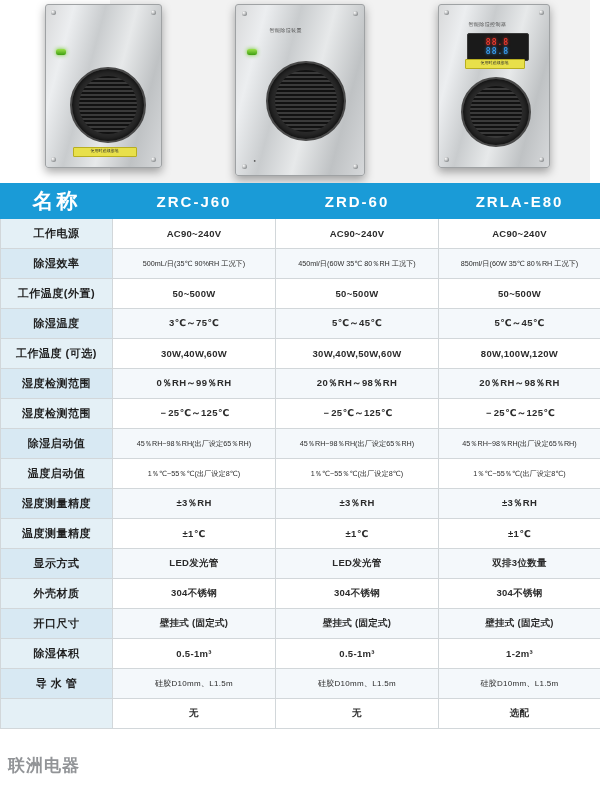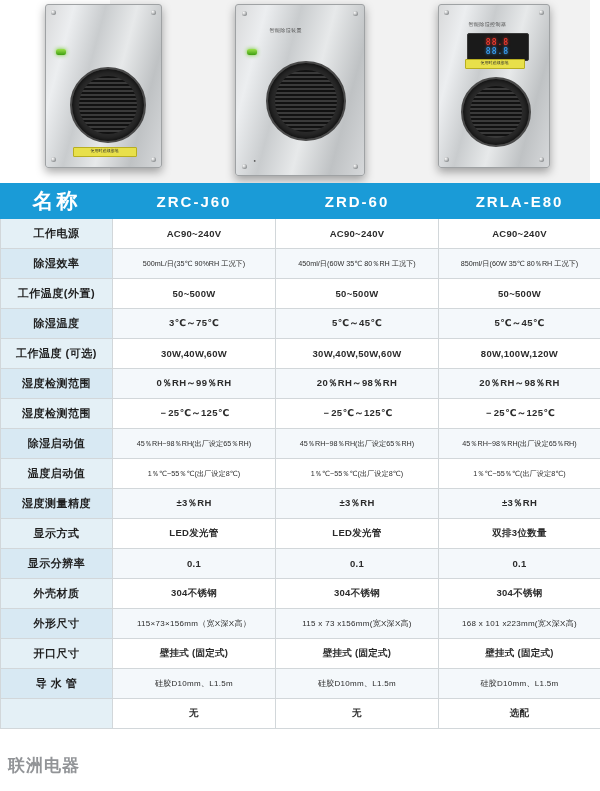--- a/index.html
+++ b/index.html
@@ -262,50 +262,50 @@
           <td class="val tiny">1％℃~55％℃(出厂设定8℃)</td>
           <td class="val tiny">1％℃~55％℃(出厂设定8℃)</td>
         </tr>
         <tr>
           <td class="rowhead">湿度测量精度</td>
           <td class="val">±3％RH</td>
           <td class="val">±3％RH</td>
           <td class="val">±3％RH</td>
         </tr>
         <tr>
+          <td class="rowhead">温度测量精度</td>
+          <td class="val">±1℃</td>
+          <td class="val">±1℃</td>
+          <td class="val">±1℃</td>
+        </tr>
+        <tr>
           <td class="rowhead">显示方式</td>
           <td class="val">LED发光管</td>
           <td class="val">LED发光管</td>
           <td class="val">双排3位数量</td>
         </tr>
         <tr>
-          <td class="rowhead">显示分辨率</td>
-          <td class="val">0.1</td>
-          <td class="val">0.1</td>
-          <td class="val">0.1</td>
-        </tr>
-        <tr>
           <td class="rowhead">外壳材质</td>
           <td class="val">304不锈钢</td>
           <td class="val">304不锈钢</td>
           <td class="val">304不锈钢</td>
         </tr>
         <tr>
-          <td class="rowhead">外形尺寸</td>
-          <td class="val small">115×73×156mm（宽X深X高）</td>
-          <td class="val small">115 x 73 x156mm(宽X深X高)</td>
-          <td class="val small">168 x 101 x223mm(宽X深X高)</td>
-        </tr>
-        <tr>
           <td class="rowhead">开口尺寸</td>
           <td class="val">壁挂式 (固定式)</td>
           <td class="val">壁挂式 (固定式)</td>
           <td class="val">壁挂式 (固定式)</td>
         </tr>
         <tr>
+          <td class="rowhead">除湿体积</td>
+          <td class="val">0.5-1m³</td>
+          <td class="val">0.5-1m³</td>
+          <td class="val">1-2m³</td>
+        </tr>
+        <tr>
           <td class="rowhead">导 水 管</td>
           <td class="val small">硅胶D10mm、L1.5m</td>
           <td class="val small">硅胶D10mm、L1.5m</td>
           <td class="val small">硅胶D10mm、L1.5m</td>
         </tr>
         <tr>
           <td class="rowhead"></td>
           <td class="val">无</td>
           <td class="val">无</td>
           <td class="val">选配</td>

